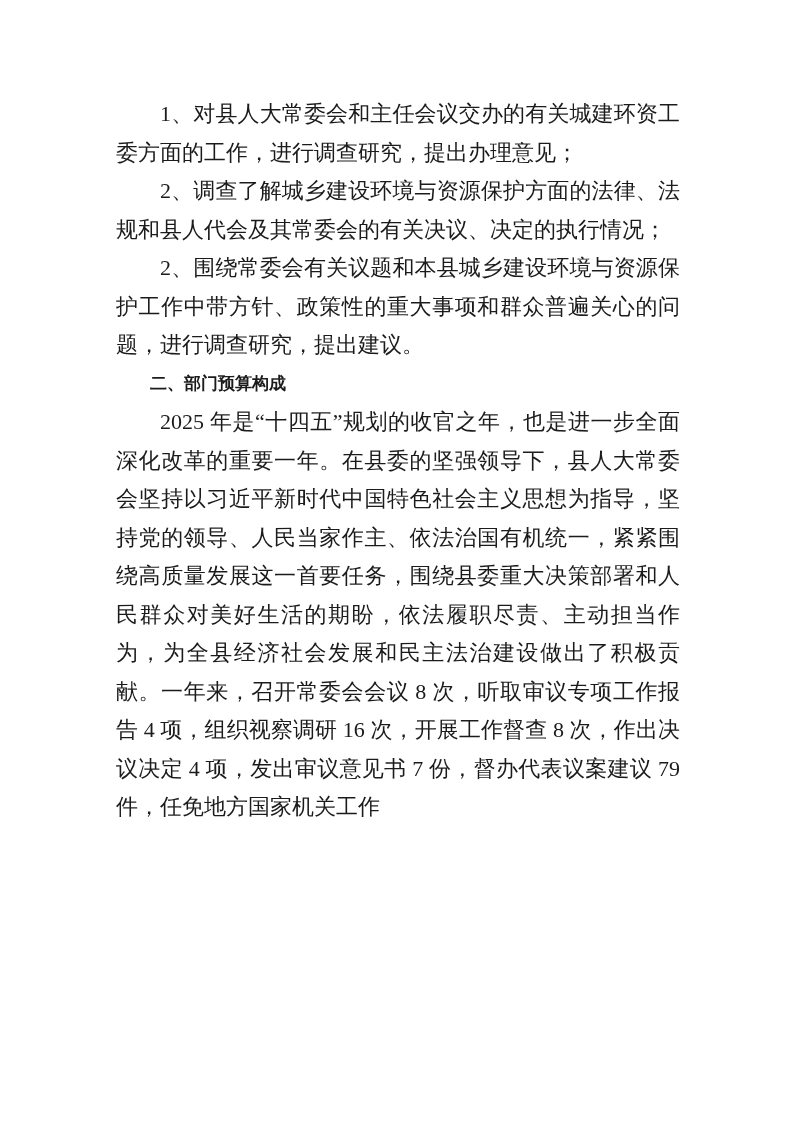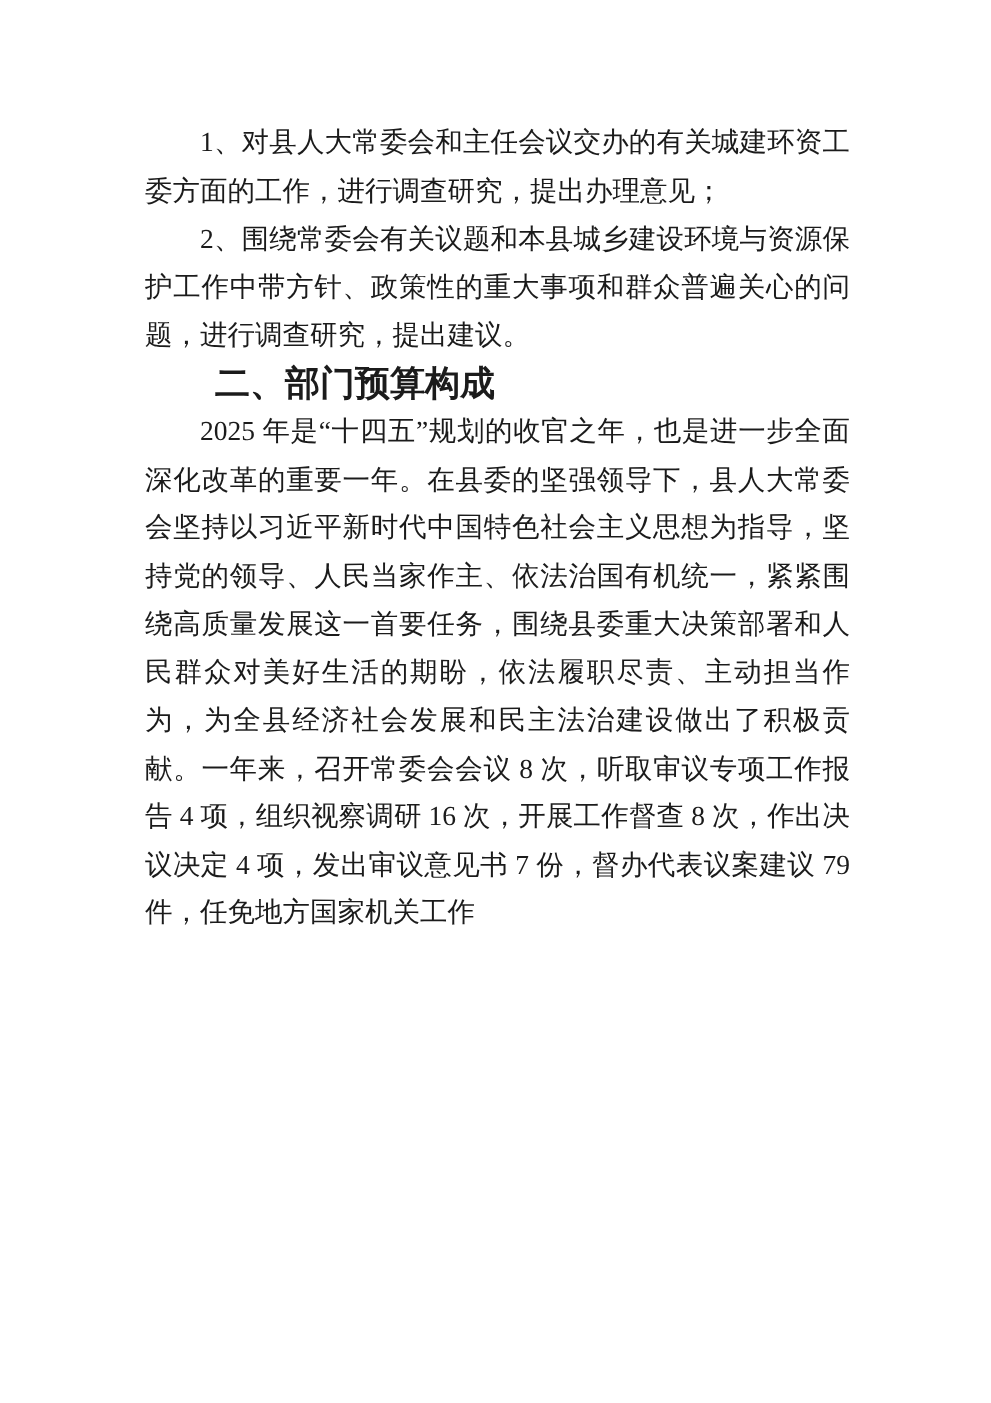--- a/index.html
+++ b/index.html
@@ -26,21 +26,21 @@
   .para {
     margin: 0;
     font-size: 22px;
     line-height: 38.5px;
     text-align: justify;
     text-indent: 2em;
     word-break: break-all;
   }
   .heading {
     margin: 0;
-    font-size: 28px;
+    font-size: 17px;
     line-height: 38.5px;
     font-weight: bold;
     font-family: "Liberation Sans", "DejaVu Sans", sans-serif;
     text-indent: 2em;
     text-align: left;
   }
   .page-number {
     position: absolute;
     left: 117px;
     top: 1006px;
@@ -50,18 +50,19 @@
     color: #2a2a2a;
     font-family: "Liberation Serif", "DejaVu Serif", serif;
   }
 </style>
 </head>
 <body>
 
 <div class="page">
   <div class="content">
     <p class="para">1、对县人大常委会和主任会议交办的有关城建环资工委方面的工作，进行调查研究，提出办理意见；</p>
+    <p class="para">2、调查了解城乡建设环境与资源保护方面的法律、法规和县人代会及其常委会的有关决议、决定的执行情况；</p>
     <p class="para">2、围绕常委会有关议题和本县城乡建设环境与资源保护工作中带方针、政策性的重大事项和群众普遍关心的问题，进行调查研究，提出建议。</p>
     <h2 class="heading">二、部门预算构成</h2>
     <p class="para">2025 年是“十四五”规划的收官之年，也是进一步全面深化改革的重要一年。在县委的坚强领导下，县人大常委会坚持以习近平新时代中国特色社会主义思想为指导，坚持党的领导、人民当家作主、依法治国有机统一，紧紧围绕高质量发展这一首要任务，围绕县委重大决策部署和人民群众对美好生活的期盼，依法履职尽责、主动担当作为，为全县经济社会发展和民主法治建设做出了积极贡献。一年来，召开常委会会议 8 次，听取审议专项工作报告 4 项，组织视察调研 16 次，开展工作督查 8 次，作出决议决定 4 项，发出审议意见书 7 份，督办代表议案建议 79 件，任免地方国家机关工作</p>
   </div>
   <div class="page-number">- 8 -</div>
 </div>
 
 </body></html>

